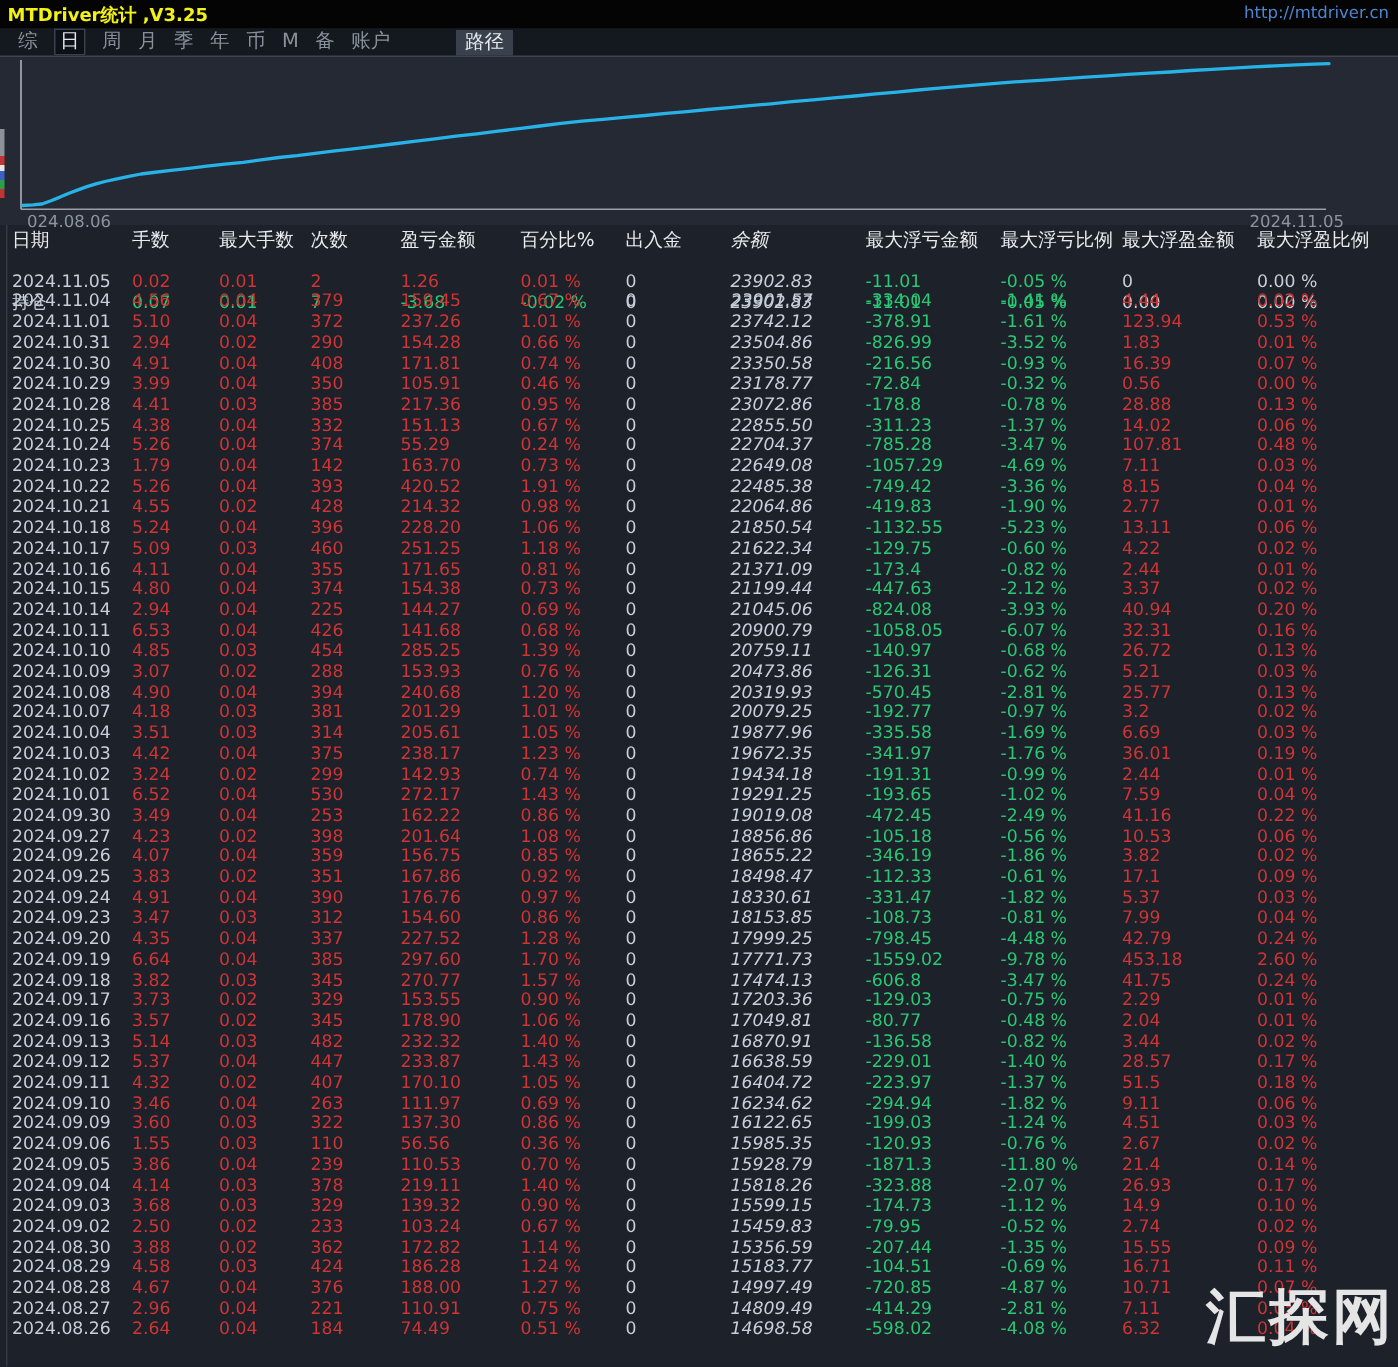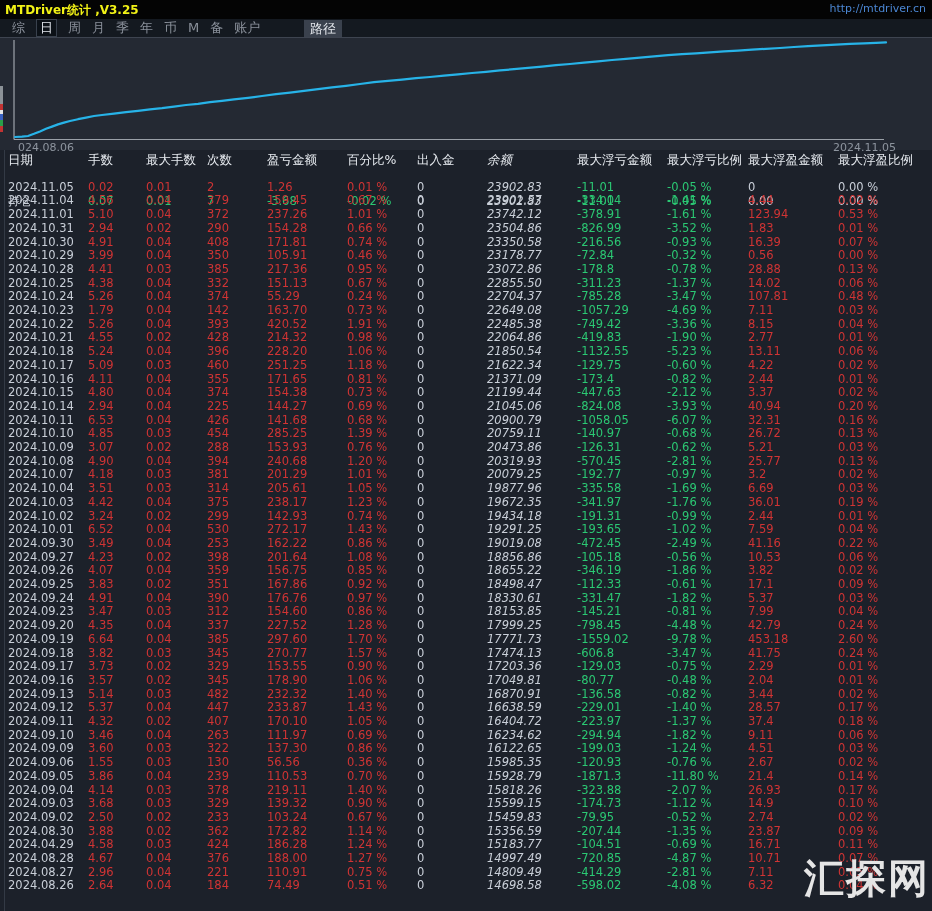--- a/index.html
+++ b/index.html
@@ -553,21 +553,21 @@
     </div>
     <div class="trow" style="top: 438.4px;">
       <span class="cell c0 date">2024.09.23</span>
       <span class="cell c1 red">3.47</span>
       <span class="cell c2 red">0.03</span>
       <span class="cell c3 red">312</span>
       <span class="cell c4 red">154.60</span>
       <span class="cell c5 red">0.86 %</span>
       <span class="cell c6 white">0</span>
       <span class="cell c7 white">18153.85</span>
-      <span class="cell c8 green">-145.21</span>
+      <span class="cell c8 green">-108.73</span>
       <span class="cell c9 green">-0.81 %</span>
       <span class="cell c10 red">7.99</span>
       <span class="cell c11 red">0.04 %</span>
     </div>
     <div class="trow" style="top: 452.1px;">
       <span class="cell c0 date">2024.09.20</span>
       <span class="cell c1 red">4.35</span>
       <span class="cell c2 red">0.04</span>
       <span class="cell c3 red">337</span>
       <span class="cell c4 red">227.52</span>
@@ -667,21 +667,21 @@
       <span class="cell c0 date">2024.09.11</span>
       <span class="cell c1 red">4.32</span>
       <span class="cell c2 red">0.02</span>
       <span class="cell c3 red">407</span>
       <span class="cell c4 red">170.10</span>
       <span class="cell c5 red">1.05 %</span>
       <span class="cell c6 white">0</span>
       <span class="cell c7 white">16404.72</span>
       <span class="cell c8 green">-223.97</span>
       <span class="cell c9 green">-1.37 %</span>
-      <span class="cell c10 red">37.4</span>
+      <span class="cell c10 red">51.5</span>
       <span class="cell c11 red">0.18 %</span>
     </div>
     <div class="trow" style="top: 561.7px;">
       <span class="cell c0 date">2024.09.10</span>
       <span class="cell c1 red">3.46</span>
       <span class="cell c2 red">0.04</span>
       <span class="cell c3 red">263</span>
       <span class="cell c4 red">111.97</span>
       <span class="cell c5 red">0.69 %</span>
       <span class="cell c6 white">0</span>
@@ -702,21 +702,21 @@
       <span class="cell c7 white">16122.65</span>
       <span class="cell c8 green">-199.03</span>
       <span class="cell c9 green">-1.24 %</span>
       <span class="cell c10 red">4.51</span>
       <span class="cell c11 red">0.03 %</span>
     </div>
     <div class="trow" style="top: 589.1px;">
       <span class="cell c0 date">2024.09.06</span>
       <span class="cell c1 red">1.55</span>
       <span class="cell c2 red">0.03</span>
-      <span class="cell c3 red">130</span>
+      <span class="cell c3 red">110</span>
       <span class="cell c4 red">56.56</span>
       <span class="cell c5 red">0.36 %</span>
       <span class="cell c6 white">0</span>
       <span class="cell c7 white">15985.35</span>
       <span class="cell c8 green">-120.93</span>
       <span class="cell c9 green">-0.76 %</span>
       <span class="cell c10 red">2.67</span>
       <span class="cell c11 red">0.02 %</span>
     </div>
     <div class="trow" style="top: 602.8px;">
@@ -779,25 +779,25 @@
       <span class="cell c0 date">2024.08.30</span>
       <span class="cell c1 red">3.88</span>
       <span class="cell c2 red">0.02</span>
       <span class="cell c3 red">362</span>
       <span class="cell c4 red">172.82</span>
       <span class="cell c5 red">1.14 %</span>
       <span class="cell c6 white">0</span>
       <span class="cell c7 white">15356.59</span>
       <span class="cell c8 green">-207.44</span>
       <span class="cell c9 green">-1.35 %</span>
-      <span class="cell c10 red">23.87</span>
+      <span class="cell c10 red">15.55</span>
       <span class="cell c11 red">0.09 %</span>
     </div>
     <div class="trow" style="top: 671.3px;">
-      <span class="cell c0 date">2024.04.29</span>
+      <span class="cell c0 date">2024.08.29</span>
       <span class="cell c1 red">4.58</span>
       <span class="cell c2 red">0.03</span>
       <span class="cell c3 red">424</span>
       <span class="cell c4 red">186.28</span>
       <span class="cell c5 red">1.24 %</span>
       <span class="cell c6 white">0</span>
       <span class="cell c7 white">15183.77</span>
       <span class="cell c8 green">-104.51</span>
       <span class="cell c9 green">-0.69 %</span>
       <span class="cell c10 red">16.71</span>

